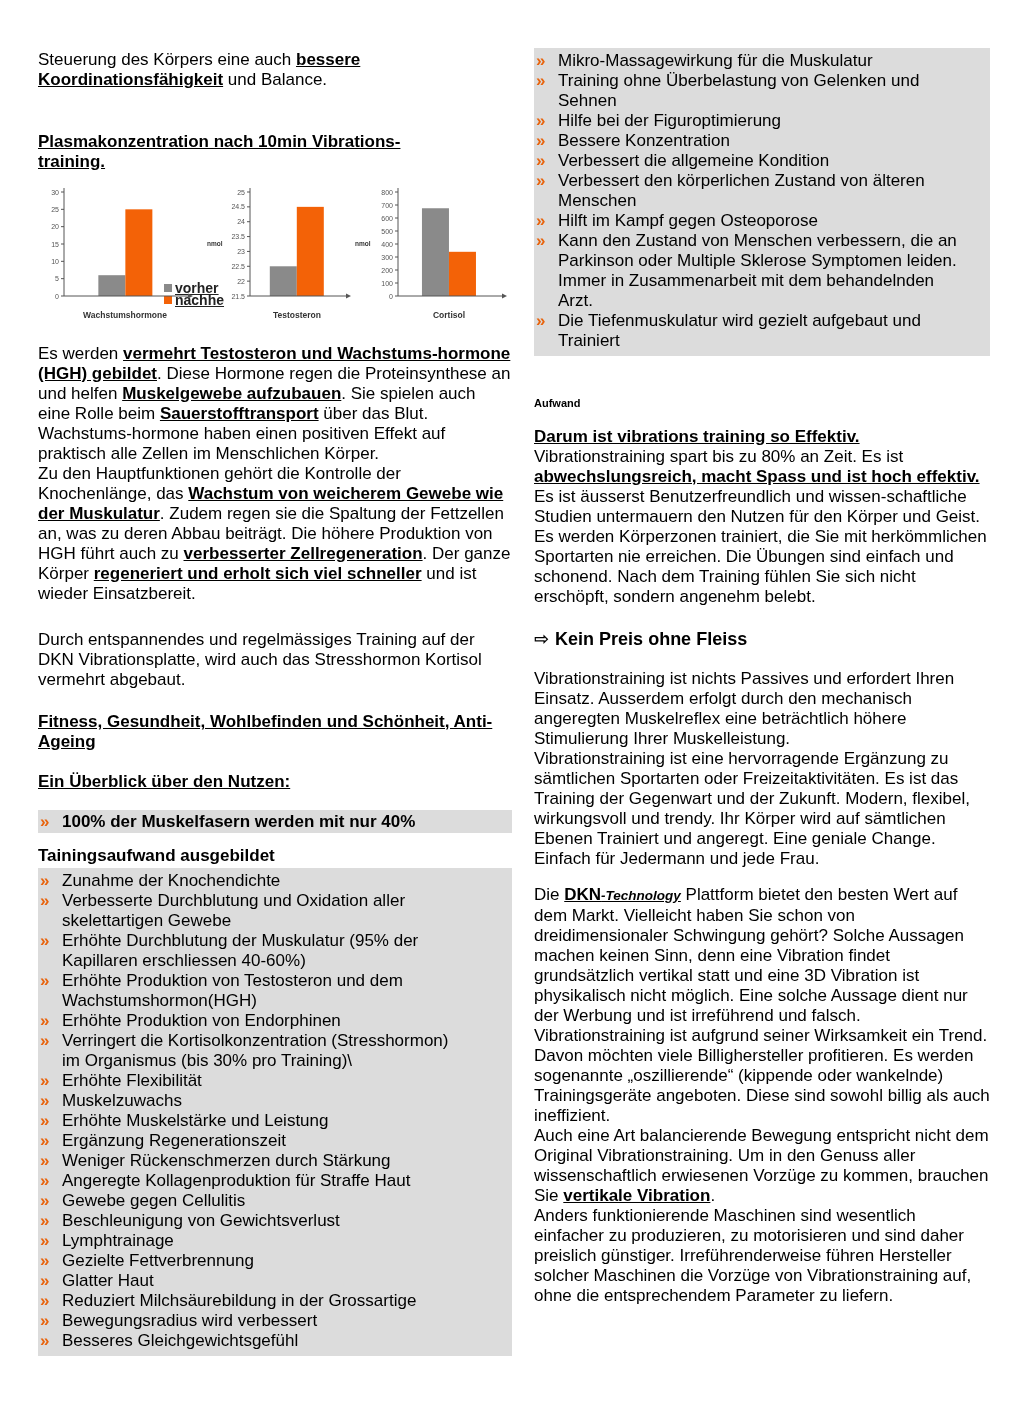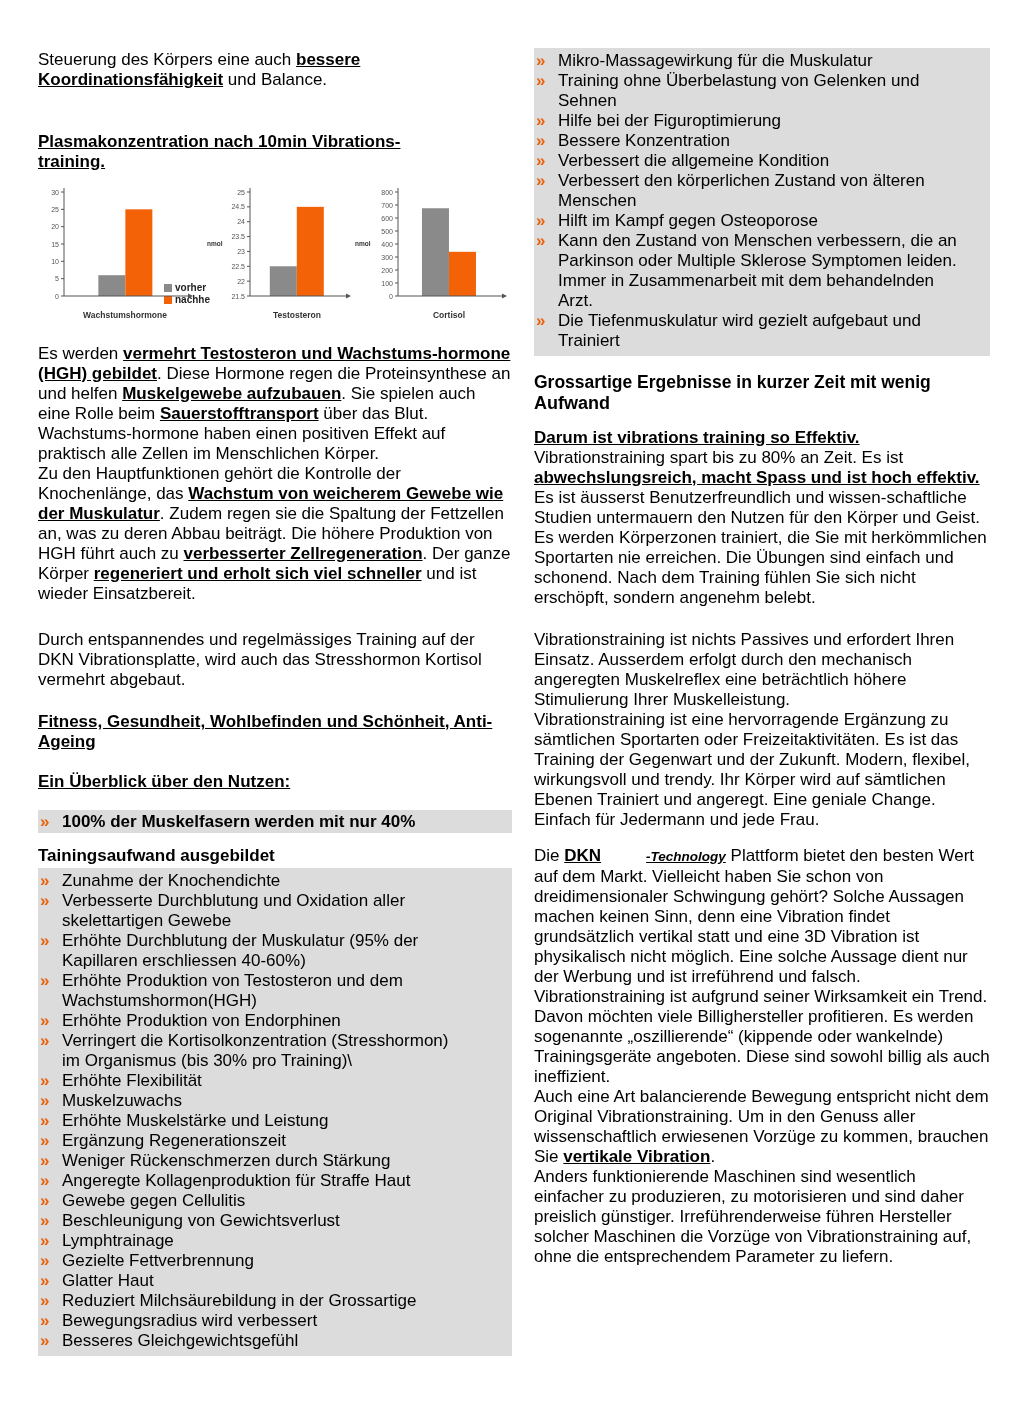--- a/index.html
+++ b/index.html
@@ -6,45 +6,45 @@
   body{
     width:1011px;height:1422px;background:#ffffff;position:relative;
     font-family:"Liberation Sans", "DejaVu Sans", sans-serif;
     font-size:17px;line-height:20px;color:#000;
     -webkit-font-smoothing:antialiased;
   }
   .col{position:absolute;}
   .col-left{left:38px;top:50px;width:474px;}
   .col-right{left:534px;top:48px;width:456px;}
   .b{font-weight:bold;text-decoration:underline;}
-  .i{font-style:italic;margin-left:45px;}
+  .i{font-style:italic;}
   .sm{font-size:13.5px;}
   p,h3{margin:0;font-size:17px;line-height:20px;font-weight:normal;}
   .mb42{margin-bottom:42px;} .mb34{margin-bottom:26px;} .mb22{margin-bottom:22px;}
   .mb20{margin-bottom:20px;} .mb18{margin-bottom:18px;} .mb16{margin-bottom:16px;}
   .mb14{margin-bottom:14px;} .mb10{margin-bottom:10px;}
   .graybox{background:#dcdcdc;padding:3px 4px 5px 2px;}
   .li{display:flex;align-items:flex-start;}
   .bullet{
     flex:0 0 22px;width:22px;color:#e8630c;font-weight:bold;
     letter-spacing:-2px;font-size:17px;
   }
   .li-text{flex:1;}
   .benefit-line1{display:flex;background:#dcdcdc;padding:2px 0 1px 2px;font-weight:bold;}
   .benefit-line2{font-weight:bold;padding:13px 0 2px 0;}
   .charts{position:relative;height:150px;margin-bottom:12px;}
   .charts svg{position:absolute;top:0;}
   .legend{
-    position:absolute;left:126px;top:100px;font-size:10px;font-weight:bold;
-    color:#222;line-height:12px;
+    position:absolute;left:126px;top:100px;font-size:14px;font-weight:bold;
+    color:#222;line-height:12px;text-decoration:underline;
   }
   .legend-row{display:flex;align-items:center;}
   .legend-swatch{width:8px;height:8px;display:inline-block;margin-right:3px;}
   .h-great .line1{font-size:17.5px;font-weight:bold;}
-  .h-great .line2{font-size:18px;font-weight:bold;}
+  .h-great .line2{font-size:11px;font-weight:bold;}
   .h-kein{font-size:18px;font-weight:bold;}
   .arrow-icon{font-weight:bold;margin-right:6px;}
 </style>
 </head>
 <body>
 
 <div class="page">
 
   <div class="col col-left">
     <p class="mb42"><span>Steuerung des Körpers eine auch </span><span class="b">bessere Koordinationsfähigkeit</span><span> und Balance.</span></p>
@@ -272,25 +272,28 @@
           <span class="bullet">»</span>
           <span class="li-text">Kann den Zustand von Menschen verbessern, die an<br>Parkinson oder Multiple Sklerose Symptomen leiden.<br>Immer in Zusammenarbeit mit dem behandelnden<br>Arzt.</span>
         </div>
         <div class="li">
           <span class="bullet">»</span>
           <span class="li-text">Die Tiefenmuskulatur wird gezielt aufgebaut und<br>Trainiert</span>
         </div>
       </div>
 
     <h3 class="h-great mb14">
-      <span class="line1">Grossartige Ergebnisse in kurzer Zeit mit wenig</span><br>
+      <br>
       <span class="line2">Aufwand</span>
     </h3>
 
     <p class="mb22"><span class="b">Darum ist vibrations training so Effektiv.<br></span><span>Vibrationstraining spart bis zu 80% an Zeit. Es ist </span><span class="b">abwechslungsreich, macht Spass und ist hoch effektiv.</span><span> Es ist äusserst Benutzerfreundlich und wissen-schaftliche Studien untermauern den Nutzen für den Körper und Geist. Es werden Körperzonen trainiert, die Sie mit herkömmlichen Sportarten nie erreichen. Die Übungen sind einfach und schonend. Nach dem Training fühlen Sie sich nicht erschöpft, sondern angenehm belebt.</span></p>
 
+    <h3 class="h-kein mb20">
+      <span class="arrow-icon">⇨</span><span>Kein Preis ohne Fleiss</span>
+    </h3>
 
     <p class="mb16"><span>Vibrationstraining ist nichts Passives und erfordert Ihren Einsatz. Ausserdem erfolgt durch den mechanisch angeregten Muskelreflex eine beträchtlich höhere Stimulierung Ihrer Muskelleistung.<br>Vibrationstraining ist eine hervorragende Ergänzung zu sämtlichen Sportarten oder Freizeitaktivitäten. Es ist das Training der Gegenwart und der Zukunft. Modern, flexibel, wirkungsvoll und trendy. Ihr Körper wird auf sämtlichen Ebenen Trainiert und angeregt. Eine geniale Change. Einfach für Jedermann und jede Frau.</span></p>
 
     <p><span>Die </span><span class="b">DKN</span><span class="b i sm">-Technology</span><span> Plattform bietet den besten Wert auf dem Markt. Vielleicht haben Sie schon von dreidimensionaler Schwingung gehört? Solche Aussagen machen keinen Sinn, denn eine Vibration findet grundsätzlich vertikal statt und eine 3D Vibration ist physikalisch nicht möglich. Eine solche Aussage dient nur der Werbung und ist irreführend und falsch.<br>Vibrationstraining ist aufgrund seiner Wirksamkeit ein Trend. Davon möchten viele Billighersteller profitieren. Es werden sogenannte „oszillierende“ (kippende oder wankelnde) Trainingsgeräte angeboten. Diese sind sowohl billig als auch ineffizient.<br>Auch eine Art balancierende Bewegung entspricht nicht dem Original Vibrationstraining. Um in den Genuss aller wissenschaftlich erwiesenen Vorzüge zu kommen, brauchen Sie </span><span class="b">vertikale Vibration</span><span>.<br>Anders funktionierende Maschinen sind wesentlich einfacher zu produzieren, zu motorisieren und sind daher preislich günstiger. Irreführenderweise führen Hersteller solcher Maschinen die Vorzüge von Vibrationstraining auf, ohne die entsprechendem Parameter zu liefern.</span></p>
   </div>
 
 </div>
 
 </body></html>

